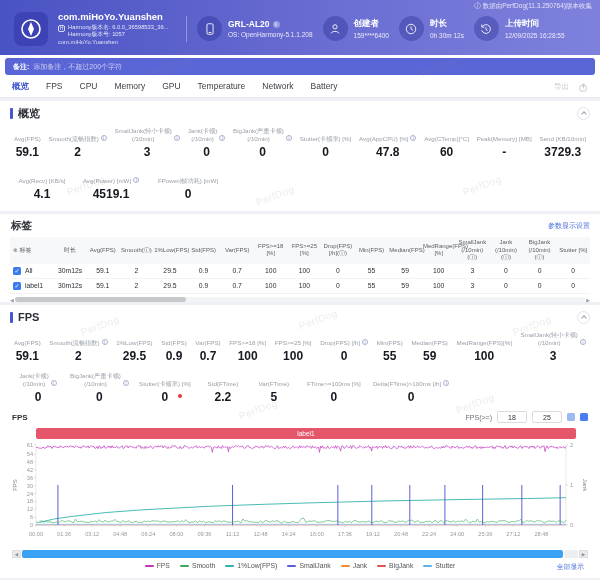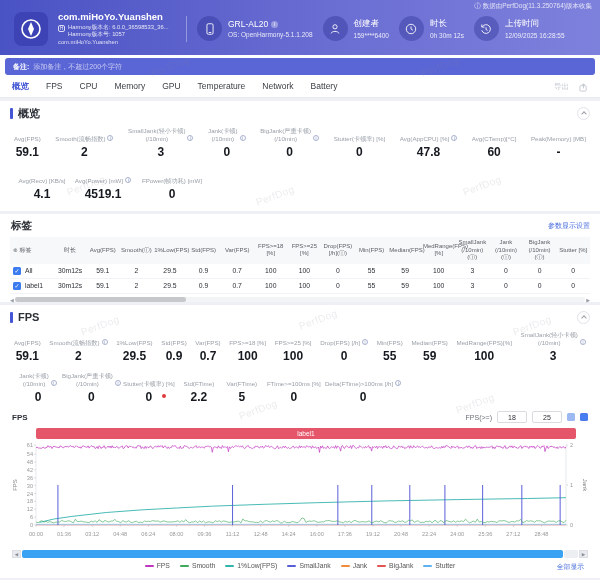--- a/index.html
+++ b/index.html
@@ -12,21 +12,21 @@
   .app-icon{width:34px;height:34px;border-radius:8px;background:#3d43b4;display:flex;align-items:center;justify-content:center;flex:0 0 auto}
   .app-info{line-height:1.25;min-width:118px}
   .app-name{font-size:9.5px;font-weight:bold}
   .app-sub{display:flex;gap:3px;font-size:5.8px;color:rgba(255,255,255,.85);margin-top:1px}
   .h-badge{border:0.5px solid rgba(255,255,255,.8);border-radius:2px;font-size:5px;width:7px;height:7px;
     display:inline-flex;align-items:center;justify-content:center;margin-top:1px;flex:0 0 auto}
   .app-pkg{font-size:5.8px;color:rgba(255,255,255,.8);margin-top:1px}
   .vdiv{width:1px;height:26px;background:rgba(255,255,255,.35)}
   .meta{display:flex;align-items:center;gap:6px}
   .cir{width:25px;height:25px;border-radius:50%;background:rgba(35,40,140,.35);display:flex;align-items:center;justify-content:center;flex:0 0 auto}
-  .meta .t1{font-size:8.5px;font-weight:normal;display:flex;align-items:center;gap:3px}
+  .meta .t1{font-size:8.5px;font-weight:bold;display:flex;align-items:center;gap:3px}
   .meta .t2{font-size:6.5px;color:rgba(255,255,255,.85);margin-top:2px}
   .ibadge{width:7px;height:7px;border-radius:50%;background:rgba(255,255,255,.35);color:#fff;font-size:5px;
     display:inline-flex;align-items:center;justify-content:center}
   
   .remark-wrap{background:#fff;padding:3px 5px 2px}
   .remark{height:17px;background:#5b66d6;border-radius:3px;display:flex;align-items:center;padding:0 8px;font-size:7px;color:#fff}
   .remark .ph{opacity:.65;margin-left:4px}
   .tabs{background:#fff;height:21px;display:flex;align-items:center;gap:17px;padding:0 12px;border-bottom:1px solid #e8eaf0;font-size:8.5px;color:#3c4046}
   .tab{cursor:pointer}
   .tab.active{color:#4458d4;font-weight:bold}
@@ -35,21 +35,21 @@
   .card{background:#fff;margin-top:3px;padding:5px 10px;position:relative}
   .sec-head{display:flex;align-items:center;height:14px}
   .sec-bar{width:3px;height:11px;background:#4557d6;border-radius:1px}
   .sec-title{font-size:11px;font-weight:bold;margin-left:5px}
   .cbtn{margin-left:auto;width:13px;height:13px;border:1px solid #e0e3e9;border-radius:50%;background:#fff;
     display:flex;align-items:center;justify-content:center}
   .chev{width:4px;height:4px;border-right:1px solid #9aa0a8;border-bottom:1px solid #9aa0a8;transform:rotate(-135deg);margin-top:2px}
   .slink{margin-left:auto;font-size:7px;color:#4a6fdc}
   
   .srow{display:flex;justify-content:space-between;padding:0 4px;margin-top:7px}
-  .srow.left{justify-content:flex-start;}
+  .srow.left{justify-content:flex-start;gap:8px}
   .stat{text-align:center}
   .lbl{font-size:6.2px;color:#9aa0a8;height:15px;display:flex;align-items:flex-end;justify-content:center;white-space:pre-line;line-height:1.2;gap:2px}
   .val{font-size:12px;font-weight:bold;color:#16191f;margin-top:3px;position:relative;display:inline-block}
   .inf{display:inline-block;width:6px;height:6px;border:0.5px solid #a9b2cf;border-radius:50%;color:#8a96c0;
     font-size:4.5px;line-height:5.5px;text-align:center;margin-bottom:1px;flex:0 0 auto}
   .dot{position:absolute;right:-14px;top:4px;width:4px;height:4px;border-radius:50%;background:#e03b3b}
   
   table{width:100%;border-collapse:collapse;table-layout:fixed;margin-top:4px}
   th{background:#f7f8fa;font-size:6px;color:#5c6066;font-weight:normal;padding:2px 1px;line-height:1.25}
   td{font-size:6.8px;color:#2b2f36;text-align:center;padding:3px 1px;border-bottom:1px solid #f2f3f6}
@@ -201,20 +201,21 @@
       <div class="stat"><div class="lbl">SmallJank(轻小卡顿)
 (/10min)<span class="inf">i</span></div><div class="val">3</div></div>
       <div class="stat"><div class="lbl">Jank(卡顿)
 (/10min)<span class="inf">i</span></div><div class="val">0</div></div>
       <div class="stat"><div class="lbl">BigJank(严重卡顿)
 (/10min)<span class="inf">i</span></div><div class="val">0</div></div>
       <div class="stat"><div class="lbl">Stutter(卡顿率) [%]</div><div class="val">0</div></div>
       <div class="stat"><div class="lbl">Avg(AppCPU) [%]<span class="inf">i</span></div><div class="val">47.8</div></div>
       <div class="stat"><div class="lbl">Avg(CTemp)[°C]</div><div class="val">60</div></div>
       <div class="stat"><div class="lbl">Peak(Memory) [MB]</div><div class="val">-</div></div>
+      <div class="stat"><div class="lbl">Send [KB/10min]</div><div class="val">3729.3</div></div>
     </div>
   <div class="srow left" id="ov-r2" style="margin-top:9px">
       <div class="stat" style="min-width: 56px;"><div class="lbl">Avg(Recv) [KB/s]</div><div class="val">4.1</div></div>
       <div class="stat" style="min-width: 66px;"><div class="lbl">Avg(Power) [mW]<span class="inf">i</span></div><div class="val">4519.1</div></div>
       <div class="stat" style="min-width: 72px;"><div class="lbl">FPower(帧功耗) [mW]</div><div class="val">0</div></div>
     </div>
 </div>
 
 <div class="card" style="height:88px">
   <div class="sec-head">

